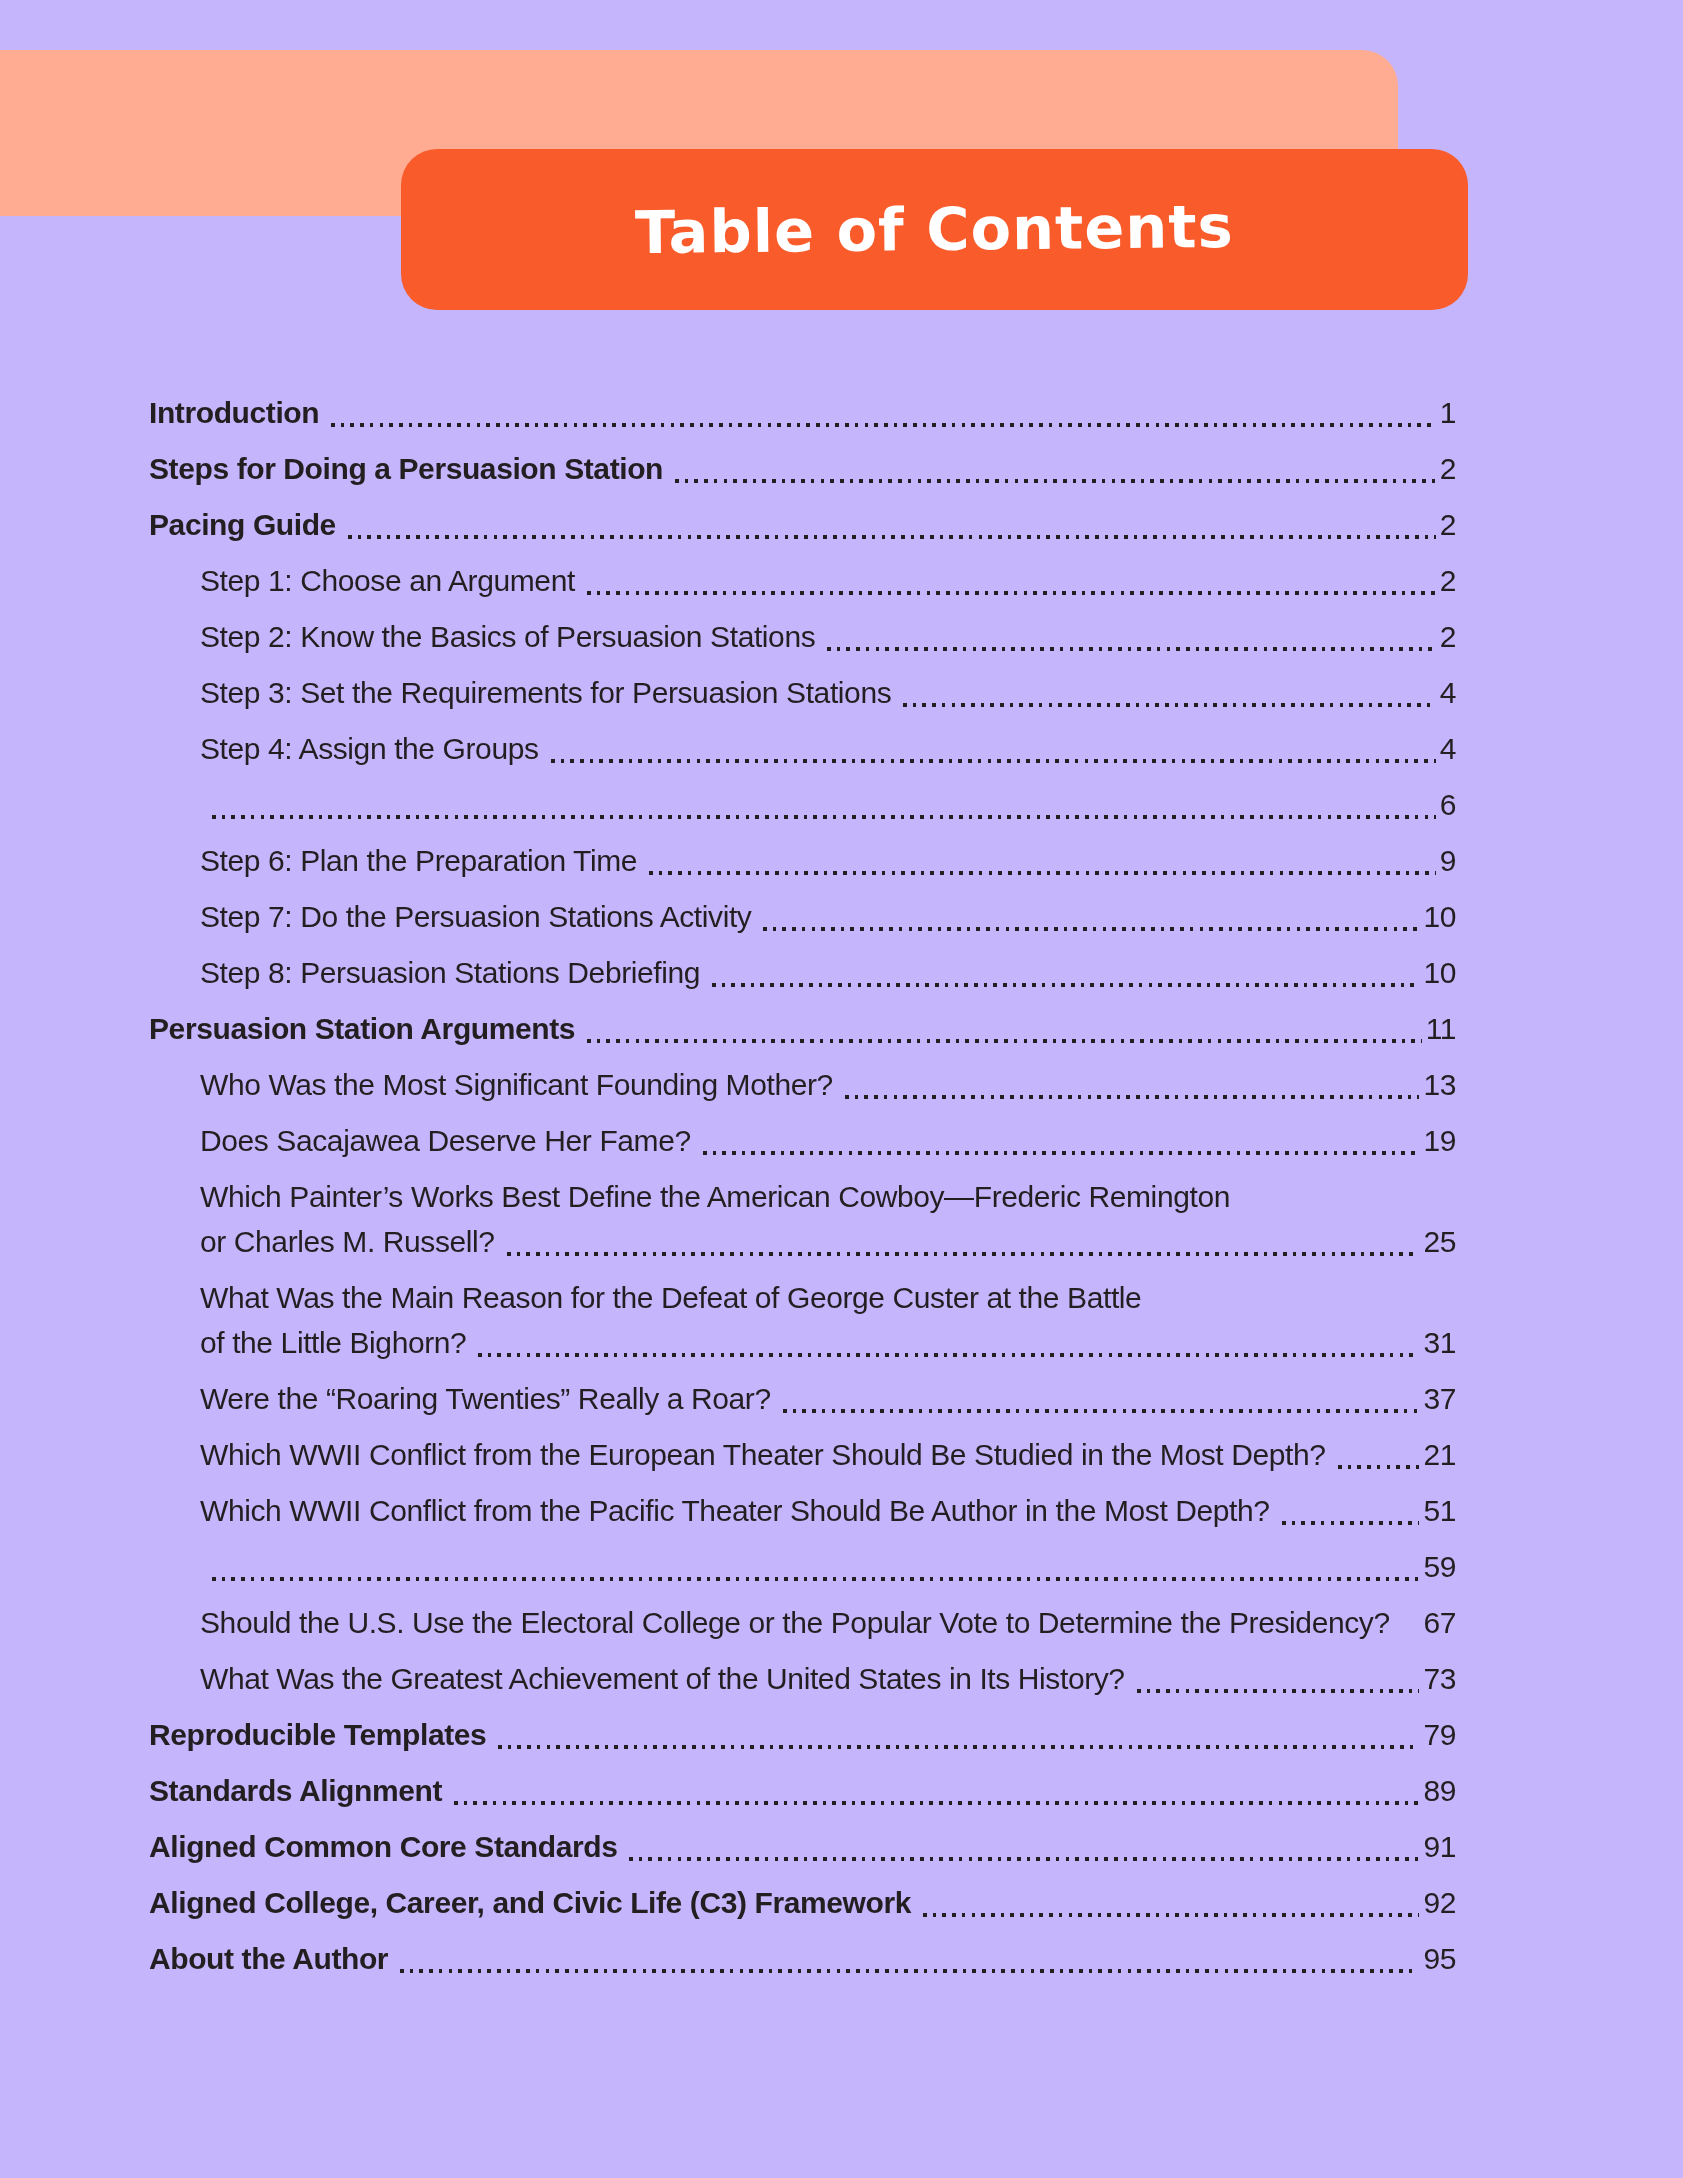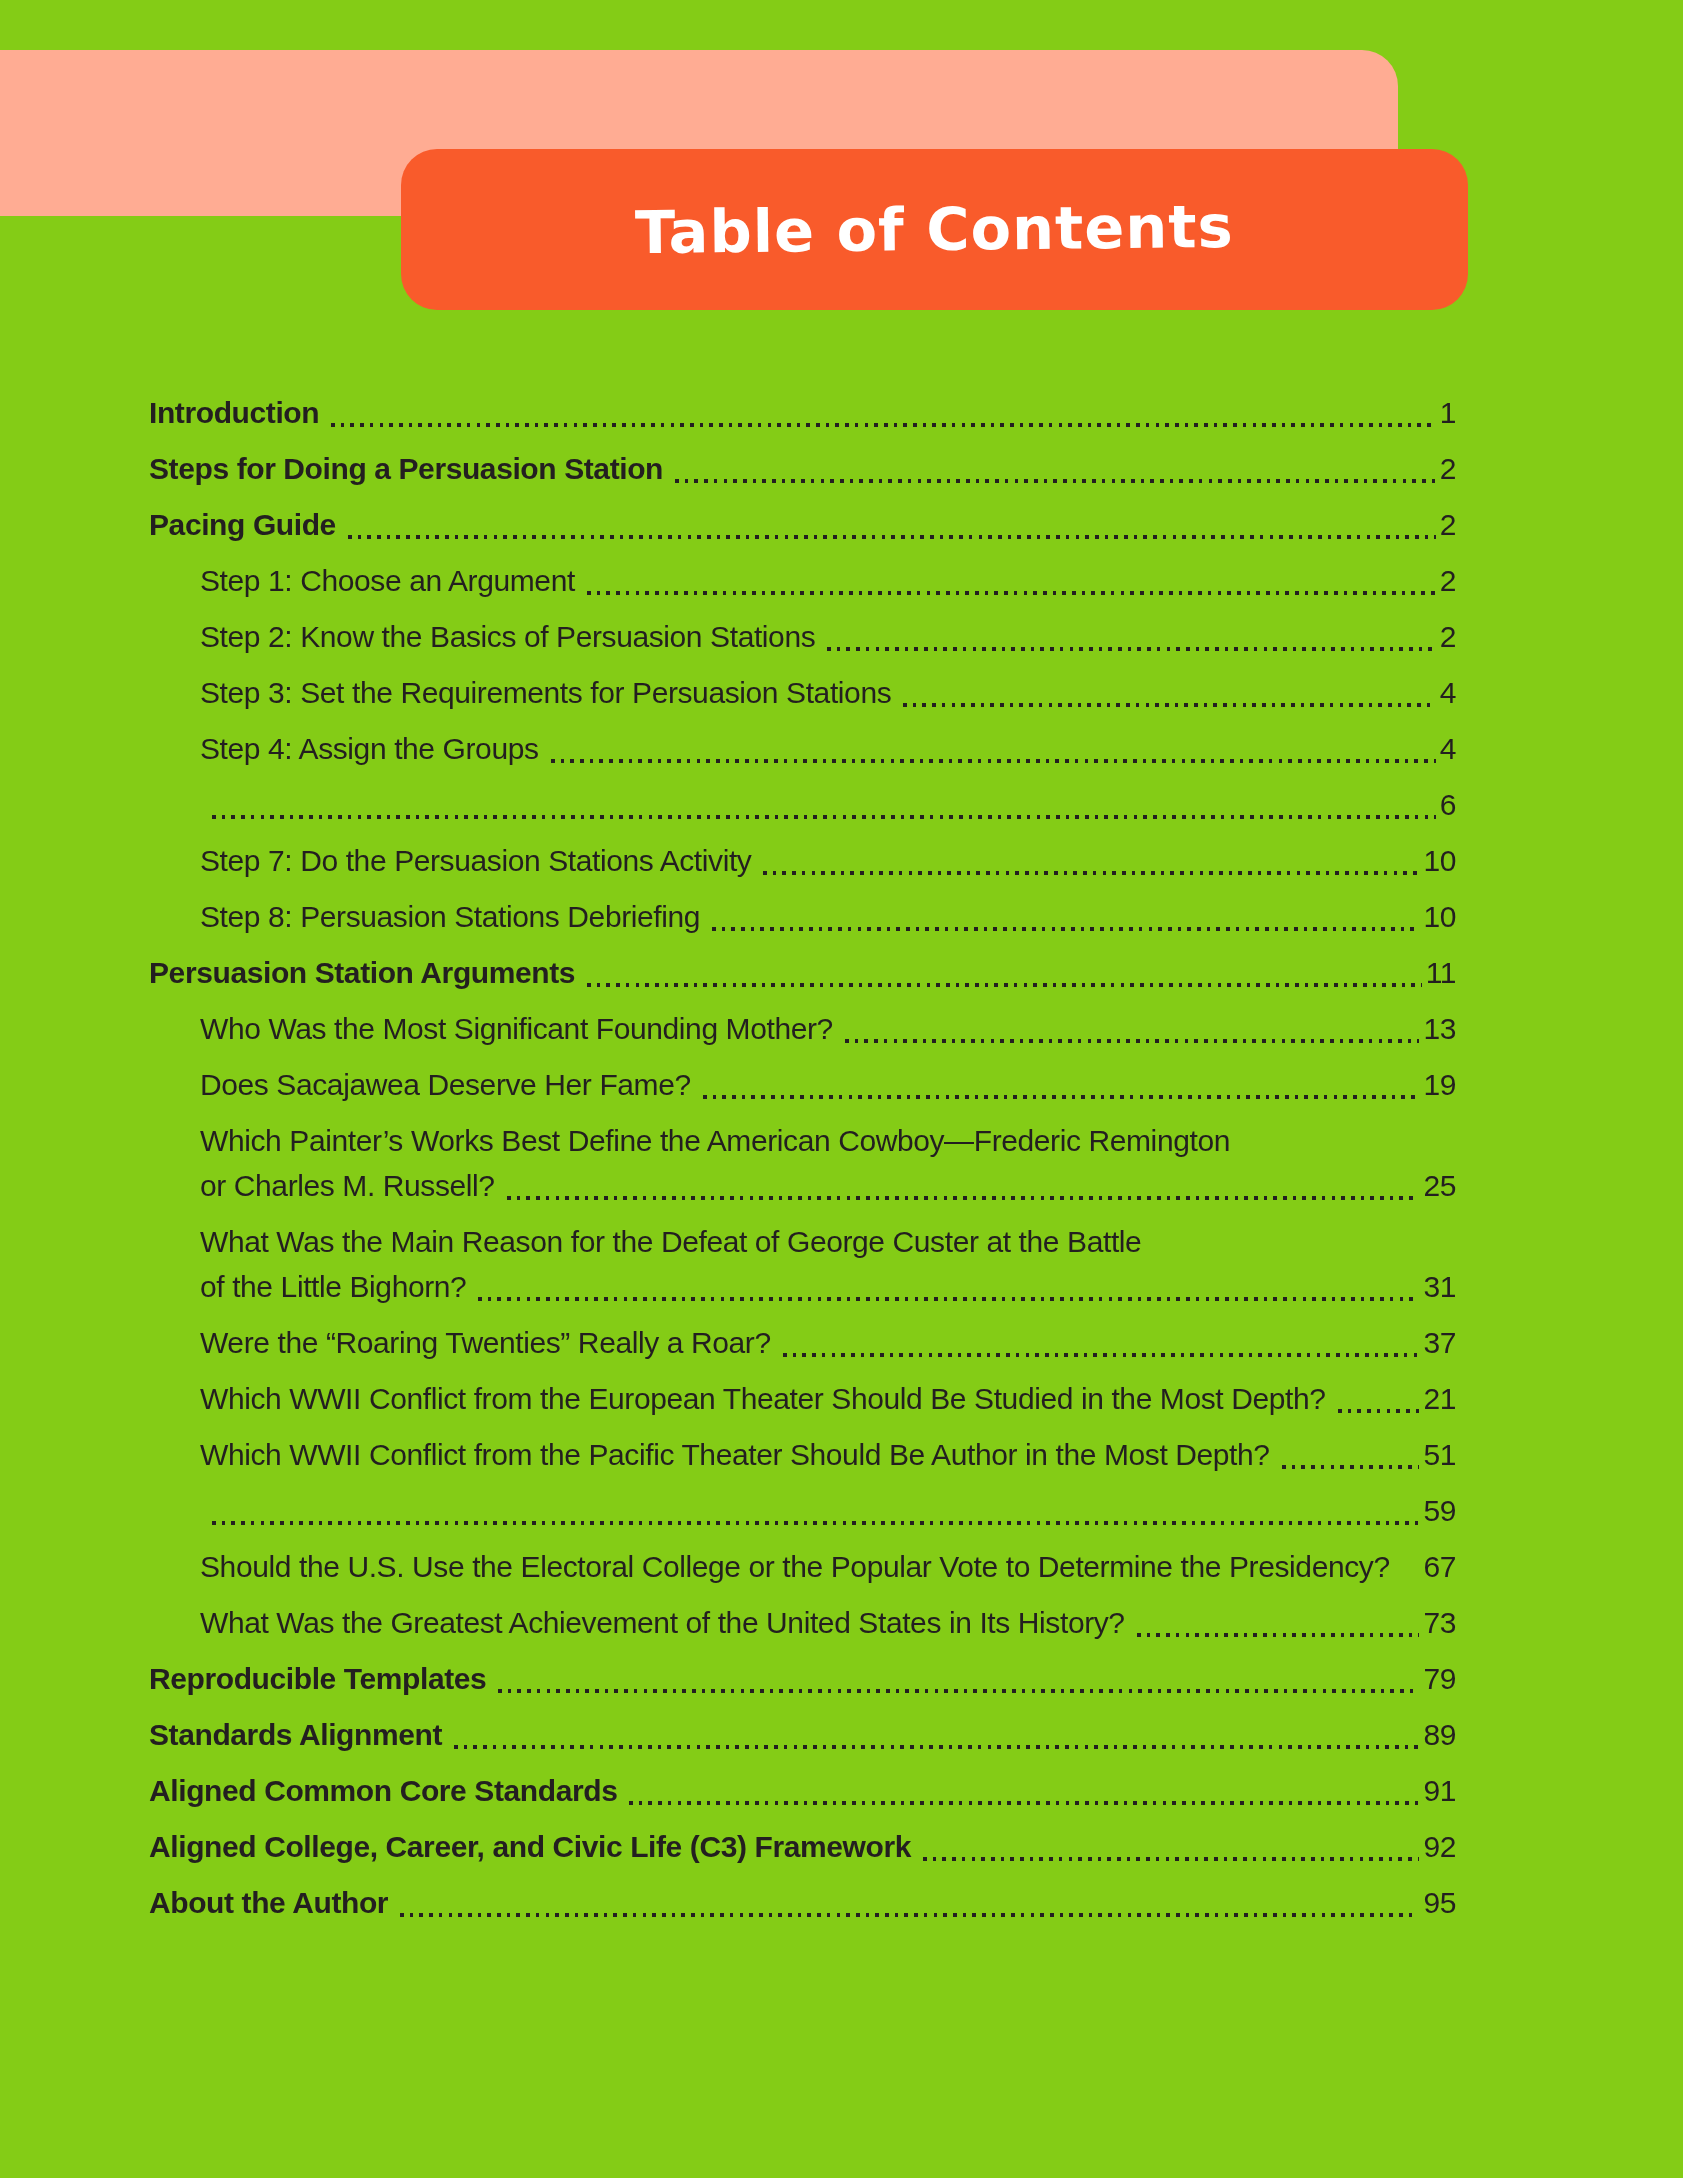--- a/index.html
+++ b/index.html
@@ -4,21 +4,21 @@
 <style>
   html, body {
     margin: 0;
     padding: 0;
     background: #ffffff;
   }
   .page {
     position: relative;
     width: 1683px;
     height: 2178px;
-    background: #84cc16;
+    background: #c4b5fd;
     overflow: hidden;
     font-family: "Liberation Sans", sans-serif;
     color: #231f20;
   }
   
   .band {
     position: absolute;
     left: 0;
     top: 50px;
     width: 1398px;
@@ -140,20 +140,27 @@
       </div>
     </div>
       <div class="toc-entry indent">
       <div class="toc-line">
         <span class="leader"></span>
         <span class="pagenum">6</span>
       </div>
     </div>
       <div class="toc-entry indent">
       <div class="toc-line">
+        <span class="label">Step 6: Plan the Preparation Time</span>
+        <span class="leader"></span>
+        <span class="pagenum">9</span>
+      </div>
+    </div>
+      <div class="toc-entry indent">
+      <div class="toc-line">
         <span class="label">Step 7: Do the Persuasion Stations Activity</span>
         <span class="leader"></span>
         <span class="pagenum">10</span>
       </div>
     </div>
       <div class="toc-entry indent">
       <div class="toc-line">
         <span class="label">Step 8: Persuasion Stations Debriefing</span>
         <span class="leader"></span>
         <span class="pagenum">10</span>

